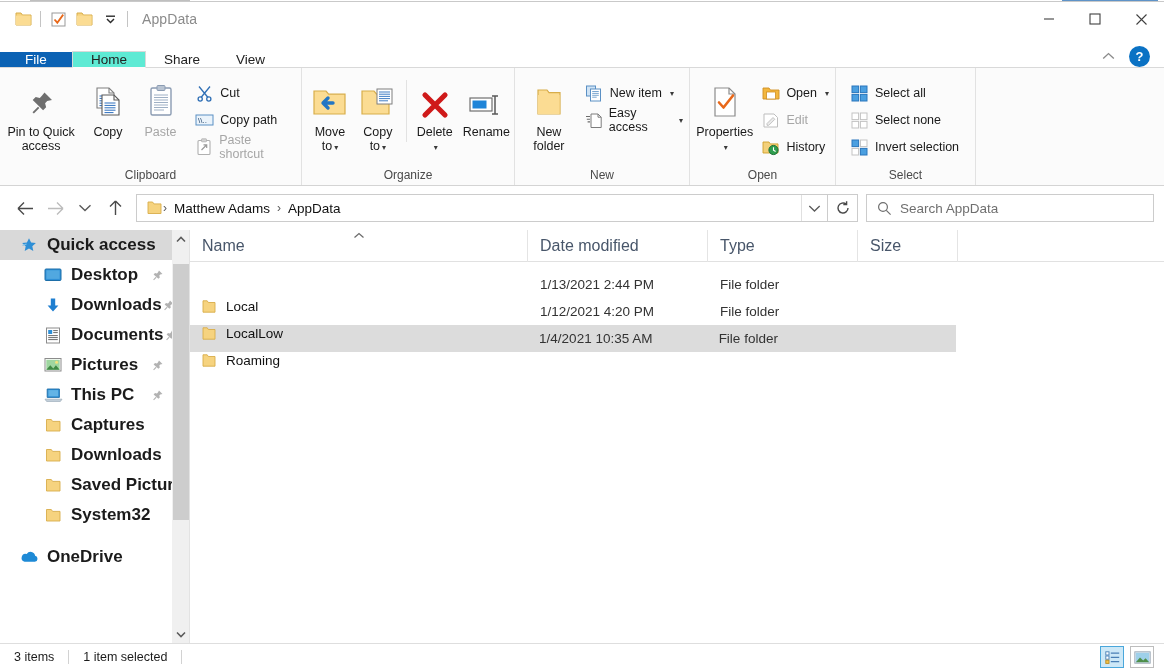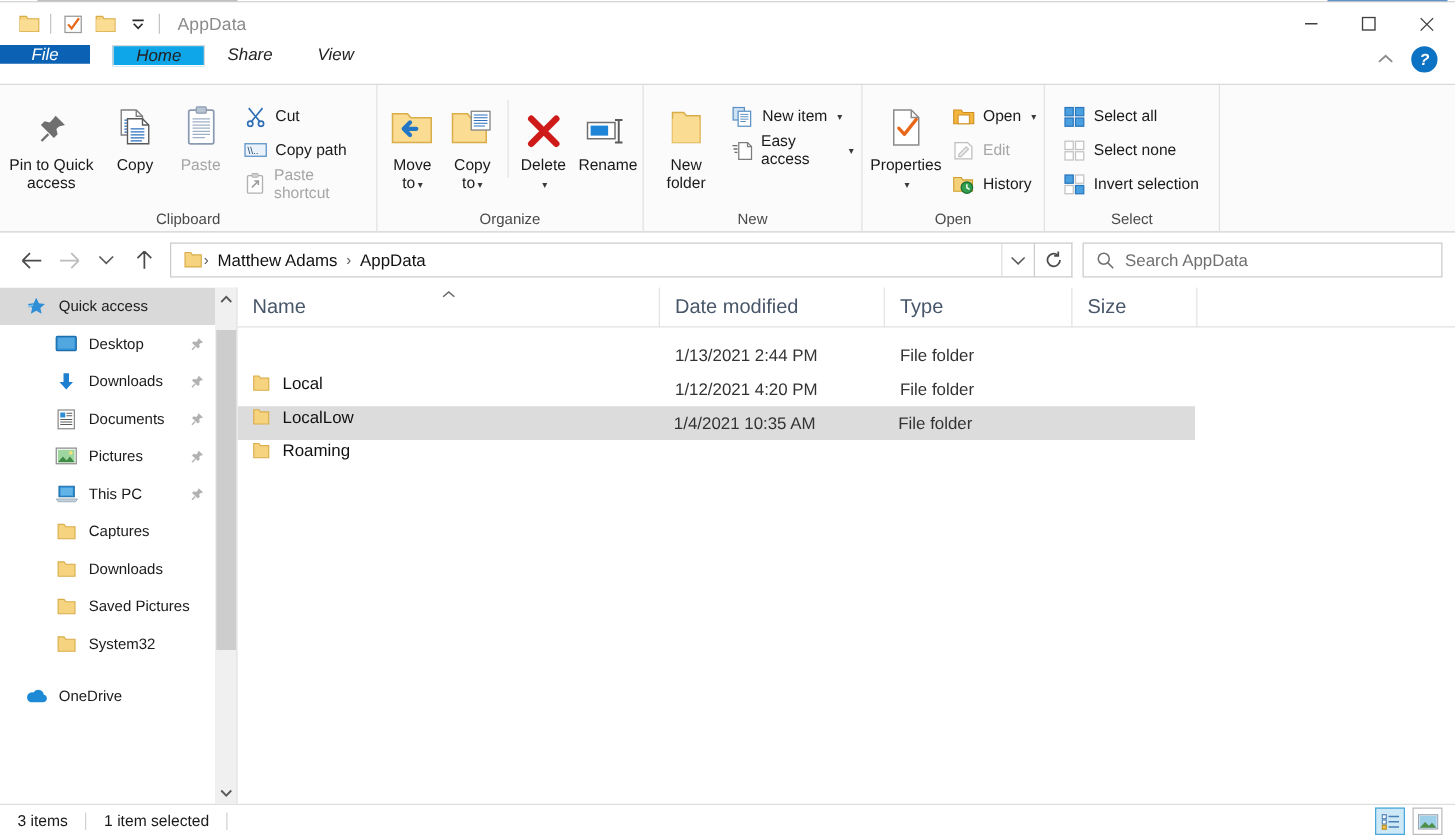--- a/index.html
+++ b/index.html
@@ -46,39 +46,37 @@
     font-size: 14px; color: #8b8b8b;
     letter-spacing: .1px;
   }
   .wctrls { position:absolute; right:0; top:0; height:34px; display:flex; }
   .wbtn { width:46px; height:34px; display:flex; align-items:center; justify-content:center; }
   .wbtn svg { display:block; }
 
   
   .tabstrip {
     height: 32px; flex: 0 0 auto;
-    display:flex; align-items:flex-start;
+    display:flex; align-items:flex-end;
     background:#ffffff;
     position: relative;
     border-bottom: 1px solid #d9d9d9;
-    font-style: italic;
   }
   .tab {
     display:flex; align-items:center; justify-content:center;
     font-size: 13.5px; color:#222; padding: 0 18px;
     min-width: 56px;
   }
   .tab.file { background:#0b62b4; color:#fff; width:72px; padding:0; }
   .tab.active {
-    background:#0ea5e9;
+    background:#5eead4;
     border-left:1px solid #d9d9d9; border-right:1px solid #d9d9d9;
     border-top:1px solid #d9d9d9;
     border-bottom:1px solid #fbfbfb;
     margin-bottom:-1px;
-    margin-left:18px;
   }
   .tab-right { margin-left:auto; display:flex; align-items:center; padding-right:8px; gap:10px; }
   .collapse-chev { width:22px; height:22px; display:flex; align-items:center; justify-content:center; }
   .help-btn {
     width:21px; height:21px; border-radius:50%;
     background:#0b72c4; color:#fff;
     font-size:13px; font-weight:bold;
     display:flex; align-items:center; justify-content:center;
     margin-right:6px;
   }
@@ -154,22 +152,22 @@
   
   .main { flex:1; display:flex; min-height:0; background:#fff; position:relative; }
 
   .navpane {
     width: 172px; flex:0 0 172px;
     background:#ffffff;
     overflow:hidden; position:relative;
   }
   .navitem {
     height:30px; display:flex; align-items:center;
-    font-size:12px; color:#1b1b1b;
-    padding-right:8px; position:relative;
+    font-size:17px; color:#1b1b1b;
+    padding-right:8px; position:relative;font-weight:bold;
   }
   .navitem.sel { background:#d9d9d9; }
   .navitem .nico { width:22px; height:22px; display:flex; align-items:center; justify-content:center; flex:0 0 22px; }
   .navitem .ntext { margin-left:7px; white-space:nowrap; }
   .navitem .pin { margin-left:auto; opacity:.65; display:flex; align-items:center; }
   .ind-0 { padding-left: 18px; }
   .ind-1 { padding-left: 42px; }
   .ind-2 { padding-left: 42px; }
 
   .navscroll {

